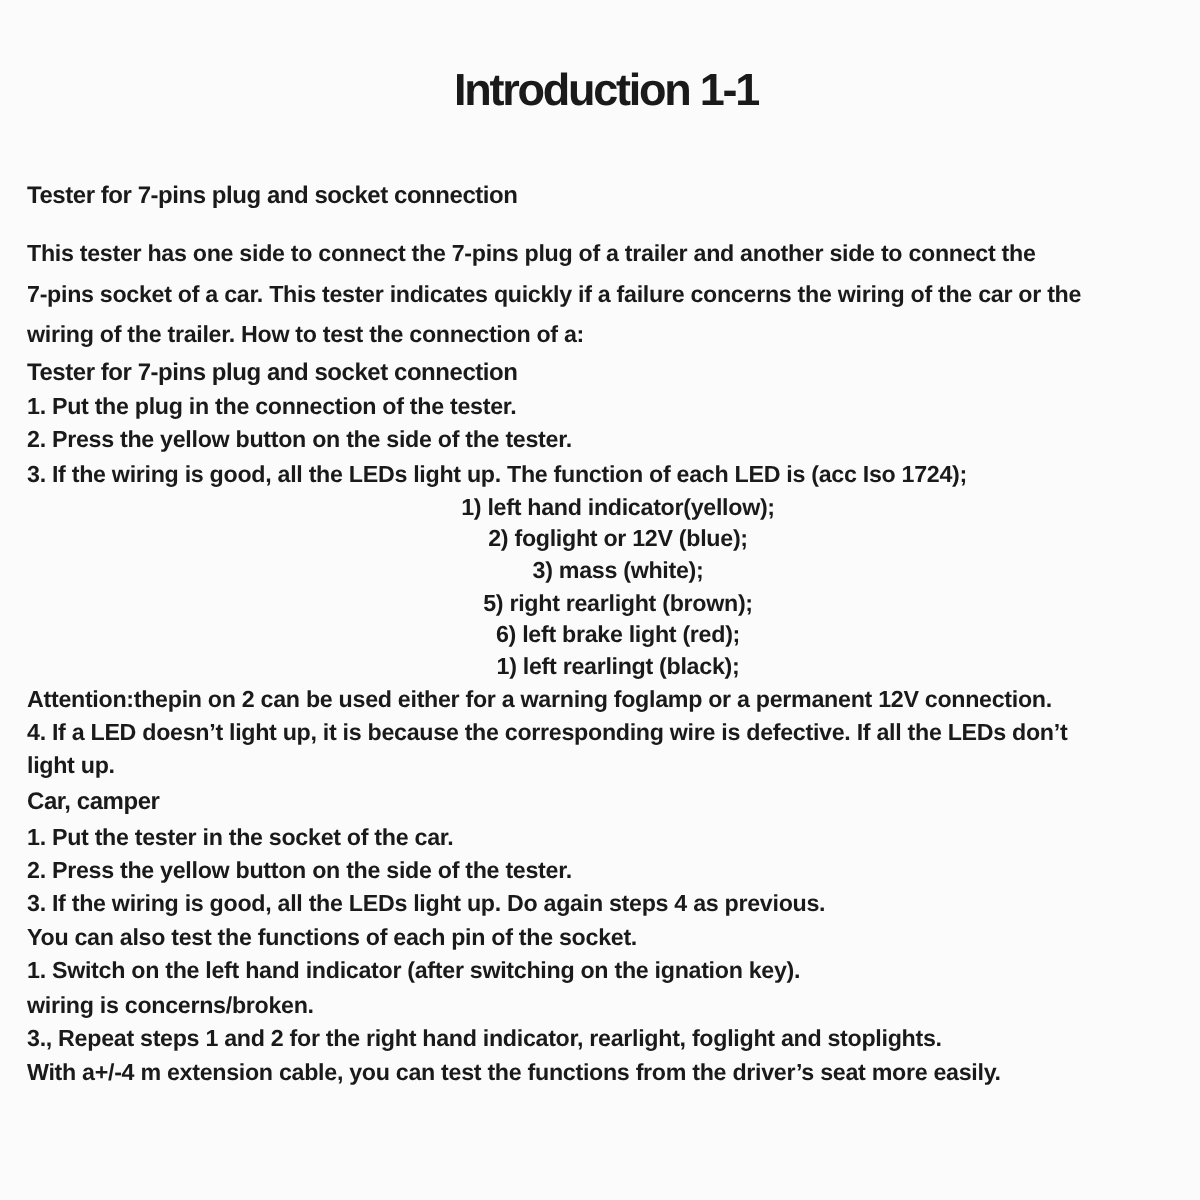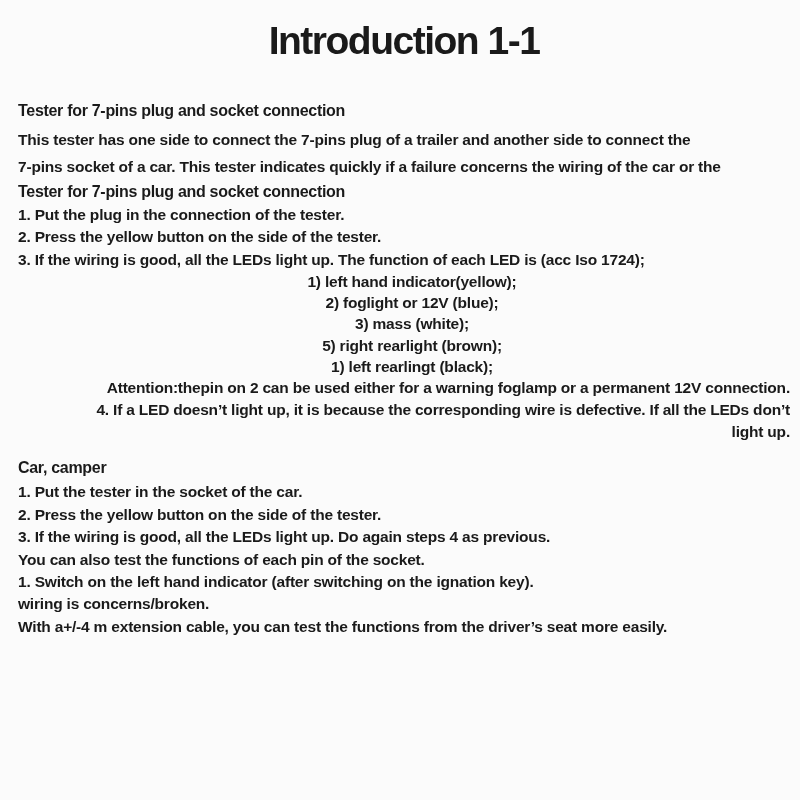--- a/index.html
+++ b/index.html
@@ -14,84 +14,87 @@
     width: 800px;
     height: 800px;
     box-sizing: border-box;
     padding: 0 10px 0 18px;
     font-family: "Liberation Sans", "DejaVu Sans", sans-serif;
     font-weight: bold;
     color: #1a1a1a;
     -webkit-font-smoothing: antialiased;
   }
   .doc-title {
-    margin-top: 18px;
+    margin-top: 38px;
     line-height: 46px;
-    font-size: 39px;
+    font-size: 30px;
     letter-spacing: -1.5px;
     text-align: center;
     white-space: nowrap;
   }
   .h-section {
     font-size: 16px;
     letter-spacing: -0.3px;
     line-height: 26px;
     white-space: nowrap;
   }
   .h1 { margin-top: 34px; }
   .h2 { margin-top: 0; line-height: 24px; }
-  .h3 { margin-top: 12px; line-height: 26px; }
+  .h3 { margin-top: 0; line-height: 26px; }
   .txt {
     font-size: 15.5px;
     letter-spacing: -0.2px;
     white-space: nowrap;
   }
-  .para-wrap { margin-top: 2px; }
+  .para-wrap { margin-top: 12px; }
   .para-line { line-height: 27px; }
   .step-line { line-height: 22.3px; }
   .led-line  { line-height: 21.3px; padding-left: 16px; text-align: center; }
-  .note-line { line-height: 22px; text-align: right; }
+  .note-line { line-height: 22px; }
   .car-line  { line-height: 22.4px; }
 </style>
 </head>
 <body>
 
 <div class="page">
 
   <div class="doc-title">Introduction 1-1</div>
 
   <div class="h-section h1">Tester for 7-pins plug and socket connection</div>
   <div class="para-wrap">
     <div class="txt para-line">This tester has one side to connect the 7-pins plug of a trailer and another side to connect the</div>
     <div class="txt para-line">7-pins socket of a car. This tester indicates quickly if a failure concerns the wiring of the car or the</div>
+    <div class="txt para-line">wiring of the trailer. How to test the connection of a:</div>
   </div>
 
   <div class="h-section h2">Tester for 7-pins plug and socket connection</div>
   <div>
     <div class="txt step-line">1. Put the plug in the connection of the tester.</div>
     <div class="txt step-line">2. Press the yellow button on the side of the tester.</div>
     <div class="txt step-line">3. If the wiring is good, all the LEDs light up. The function of each LED is (acc Iso 1724);</div>
   </div>
   <div>
     <div class="txt led-line">1) left hand indicator(yellow);</div>
     <div class="txt led-line">2) foglight or 12V (blue);</div>
     <div class="txt led-line">3) mass (white);</div>
     <div class="txt led-line">5) right rearlight (brown);</div>
+    <div class="txt led-line">6) left brake light (red);</div>
     <div class="txt led-line">1) left rearlingt (black);</div>
   </div>
   <div>
     <div class="txt note-line">Attention:thepin on 2 can be used either for a warning foglamp or a permanent 12V connection.</div>
     <div class="txt note-line">4. If a LED doesn’t light up, it is because the corresponding wire is defective. If all the LEDs don’t</div>
     <div class="txt note-line">light up.</div>
   </div>
 
   <div class="h-section h3">Car, camper</div>
   <div>
     <div class="txt car-line">1. Put the tester in the socket of the car.</div>
     <div class="txt car-line">2. Press the yellow button on the side of the tester.</div>
     <div class="txt car-line">3. If the wiring is good, all the LEDs light up. Do again steps 4 as previous.</div>
     <div class="txt car-line">You can also test the functions of each pin of the socket.</div>
     <div class="txt car-line">1. Switch on the left hand indicator (after switching on the ignation key).</div>
     <div class="txt car-line">wiring is concerns/broken.</div>
+    <div class="txt car-line">3., Repeat steps 1 and 2 for the right hand indicator, rearlight, foglight and stoplights.</div>
     <div class="txt car-line">With a+/-4 m extension cable, you can test the functions from the driver’s seat more easily.</div>
   </div>
 
 </div>
 
 </body></html>

